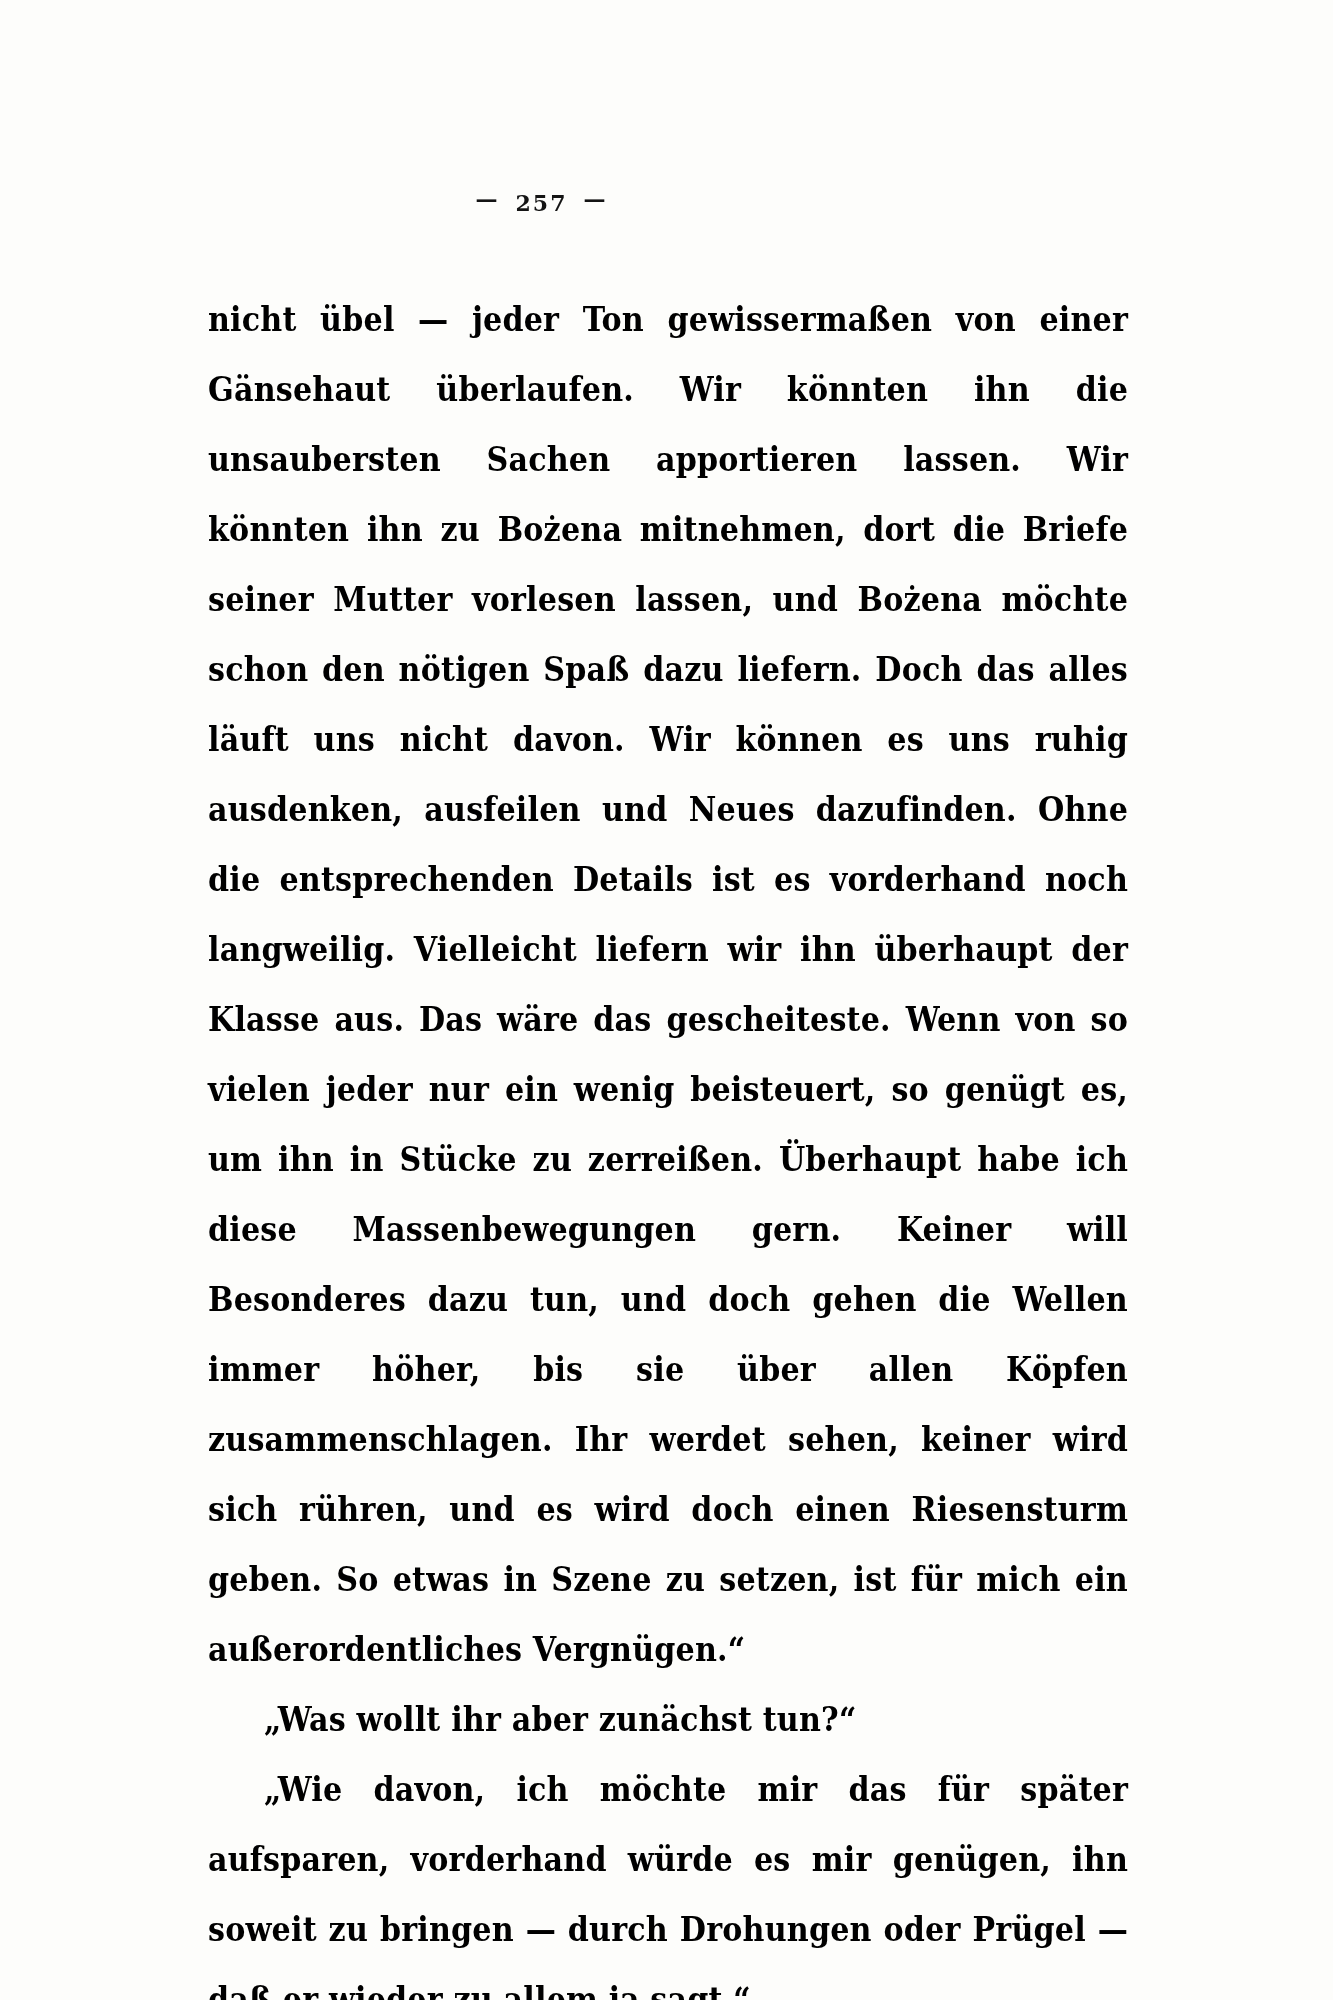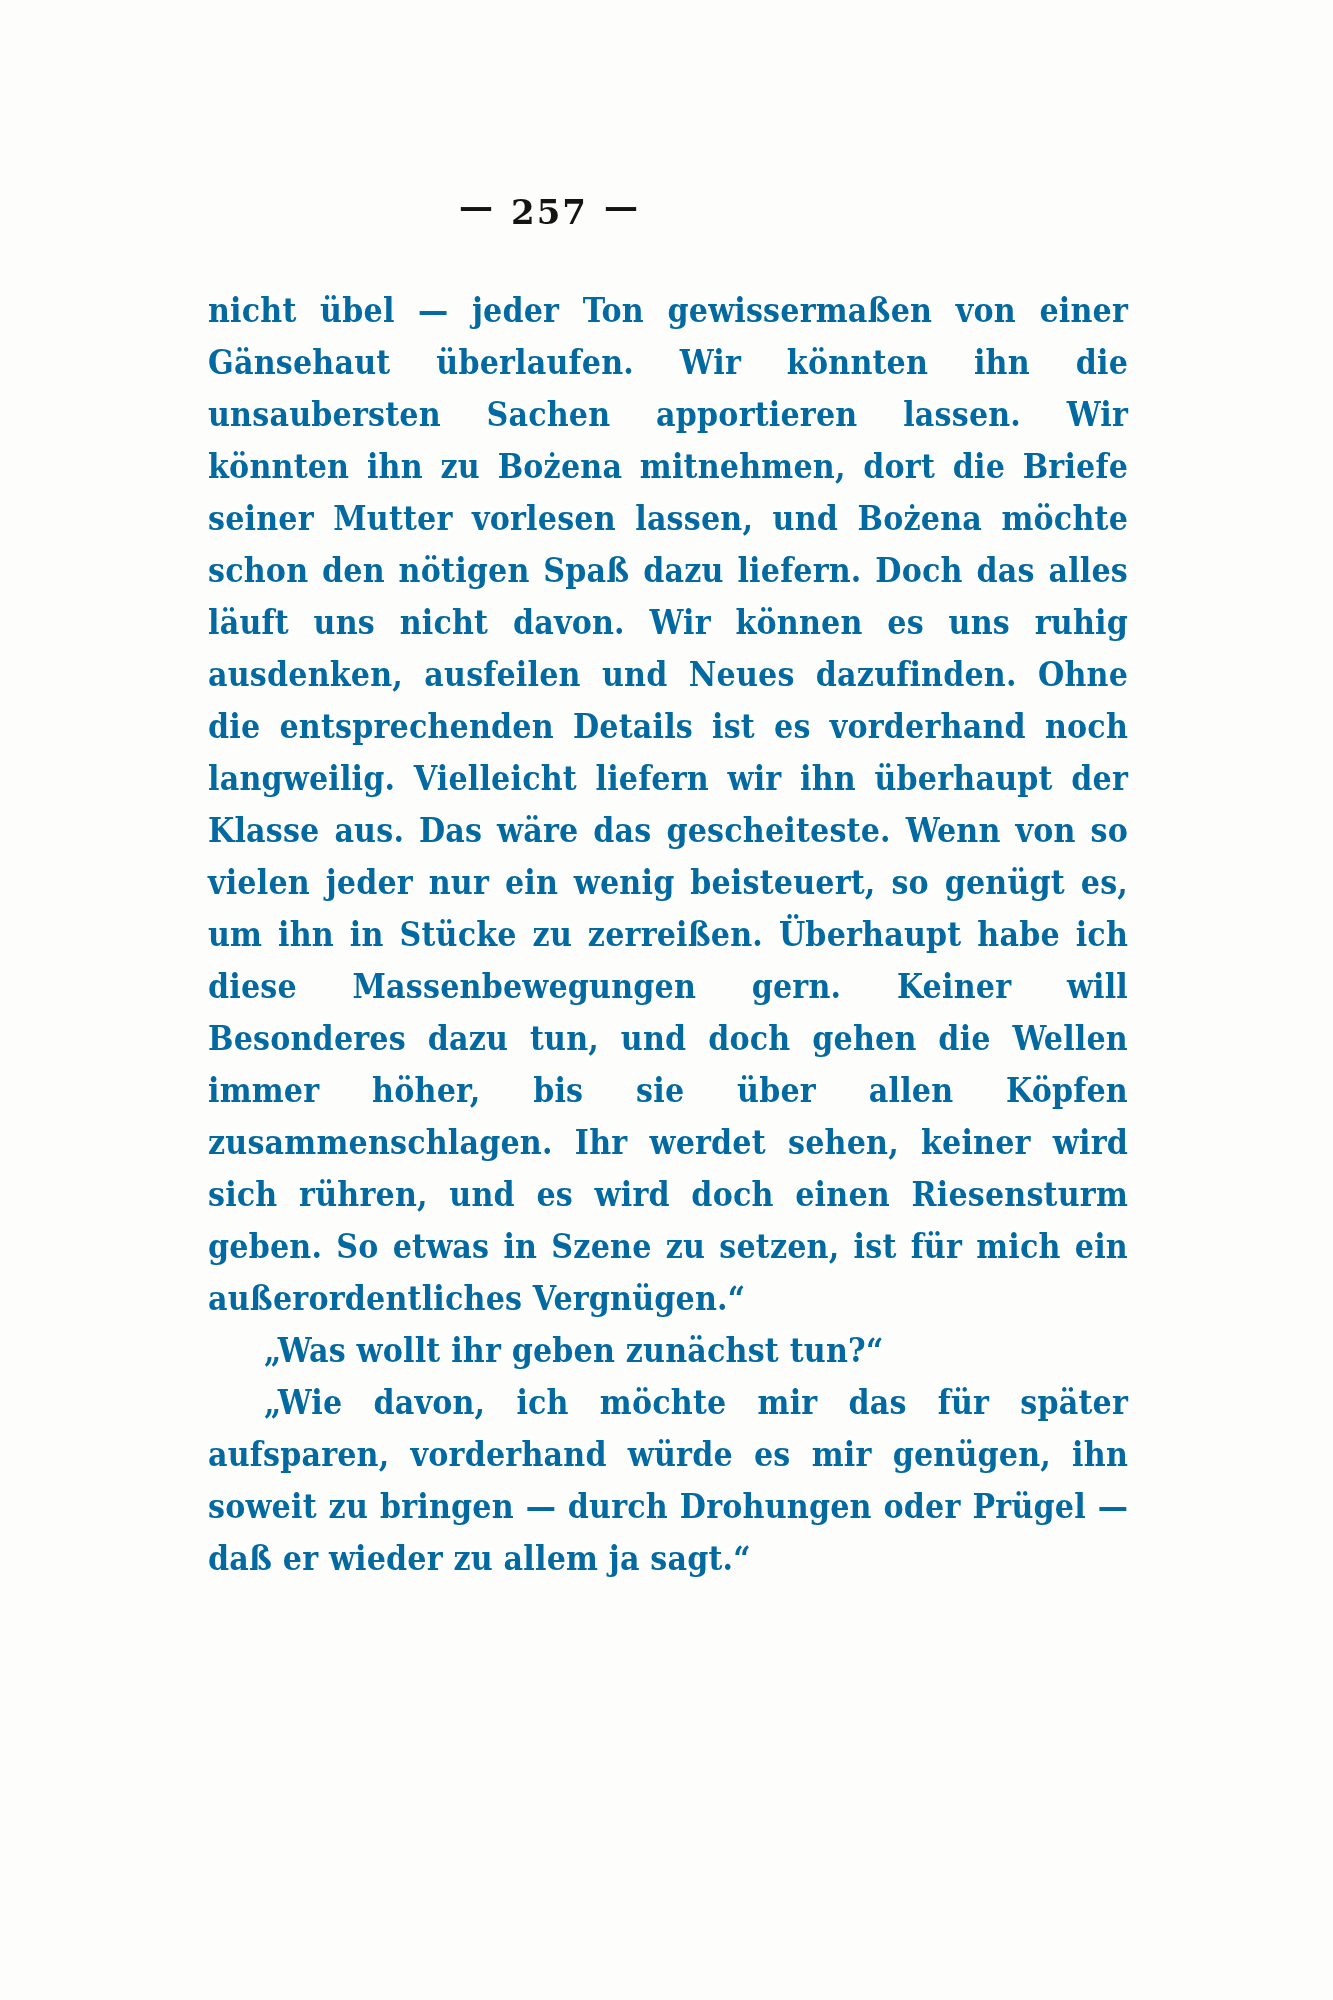--- a/index.html
+++ b/index.html
@@ -15,24 +15,24 @@
   }
   .page {
     position: relative;
     width: 1333px;
     height: 2000px;
     background: #fdfdfb;
   }
   .page-header {
     position: absolute;
     top: 186px;
-    left: 8px;
+    left: 0;
     width: 1083px;
     text-align: center;
-    font-size: 34px;
+    font-size: 22px;
     font-weight: bold;
     letter-spacing: 2px;
     color: #141414;
     font-family: "DejaVu Serif", serif;
   }
   .page-header .dash {
     display: inline-block;
     margin: 0 16px;
     vertical-align: 0.18em;
   }
@@ -41,22 +41,22 @@
     top: 285px;
     left: 208px;
     width: 920px;
   }
   p {
     margin: 0;
     padding: 0;
     text-align: justify;
     text-justify: inter-word;
     font-size: 33.5px;
-    line-height: 52px;
-    color: #0369a1;
+    line-height: 70px;
+    color: #000000;
     font-family: "DejaVu Serif", serif;
     font-weight: 600;
     letter-spacing: 0.2px;
     -webkit-font-smoothing: none;
   }
   p.indent {
     text-indent: 56px;
   }
   p + p {
     margin-top: 0;
@@ -72,17 +72,17 @@
 <body>
 
 <div class="page">
 
   <div class="page-header">
     <span class="dash">—</span><span>257</span><span class="dash">—</span>
   </div>
 
   <div class="body-block">
     <p class="fraktur">nicht übel — jeder Ton gewissermaßen von einer Gänsehaut überlaufen. Wir könnten ihn die unsaubersten Sachen apportieren lassen. Wir könnten ihn zu Bożena mitnehmen, dort die Briefe seiner Mutter vorlesen lassen, und Bożena möchte schon den nötigen Spaß dazu liefern. Doch das alles läuft uns nicht davon. Wir können es uns ruhig ausdenken, ausfeilen und Neues dazufinden. Ohne die entsprechenden Details ist es vorderhand noch langweilig. Vielleicht liefern wir ihn überhaupt der Klasse aus. Das wäre das gescheiteste. Wenn von so vielen jeder nur ein wenig beisteuert, so genügt es, um ihn in Stücke zu zerreißen. Überhaupt habe ich diese Massenbewegungen gern. Keiner will Besonderes dazu tun, und doch gehen die Wellen immer höher, bis sie über allen Köpfen zusammenschlagen. Ihr werdet sehen, keiner wird sich rühren, und es wird doch einen Riesensturm geben. So etwas in Szene zu setzen, ist für mich ein außerordentliches Vergnügen.“</p>
-    <p class="fraktur indent">„Was wollt ihr geben zunächst tun?“</p>
+    <p class="fraktur indent">„Was wollt ihr aber zunächst tun?“</p>
     <p class="fraktur indent">„Wie davon, ich möchte mir das für später aufsparen, vorderhand würde es mir genügen, ihn soweit zu bringen — durch Drohungen oder Prügel — daß er wieder zu allem ja sagt.“</p>
   </div>
 
 </div>
 
 </body></html>

